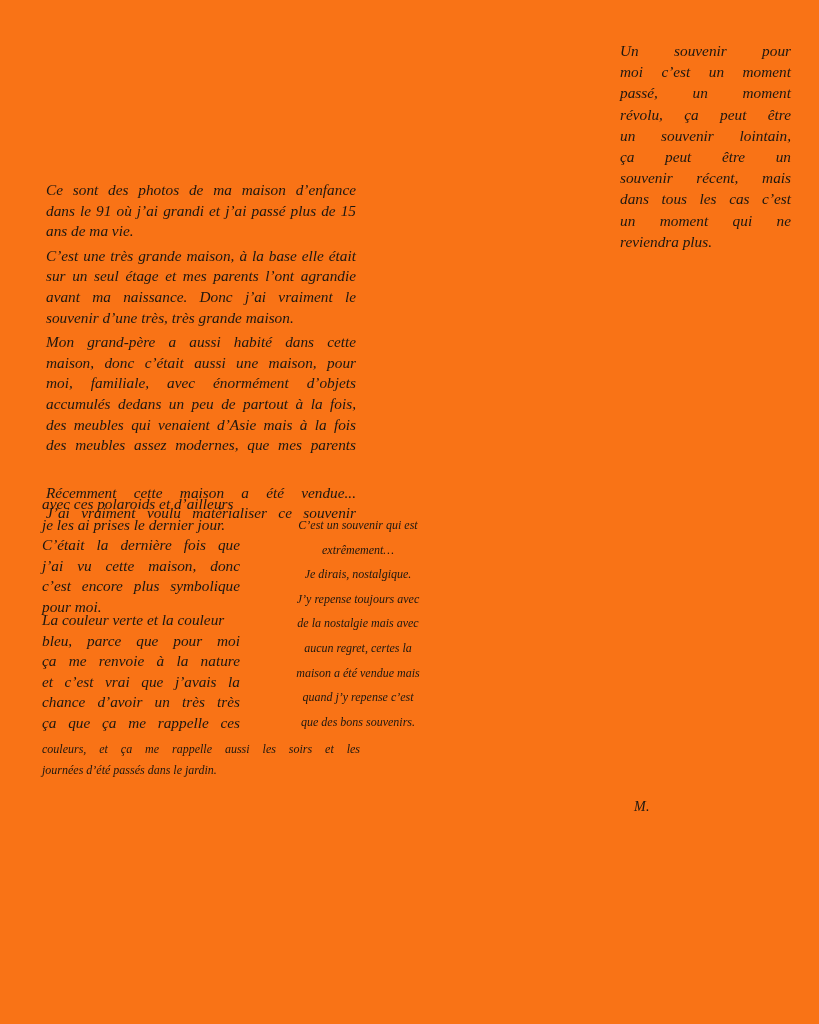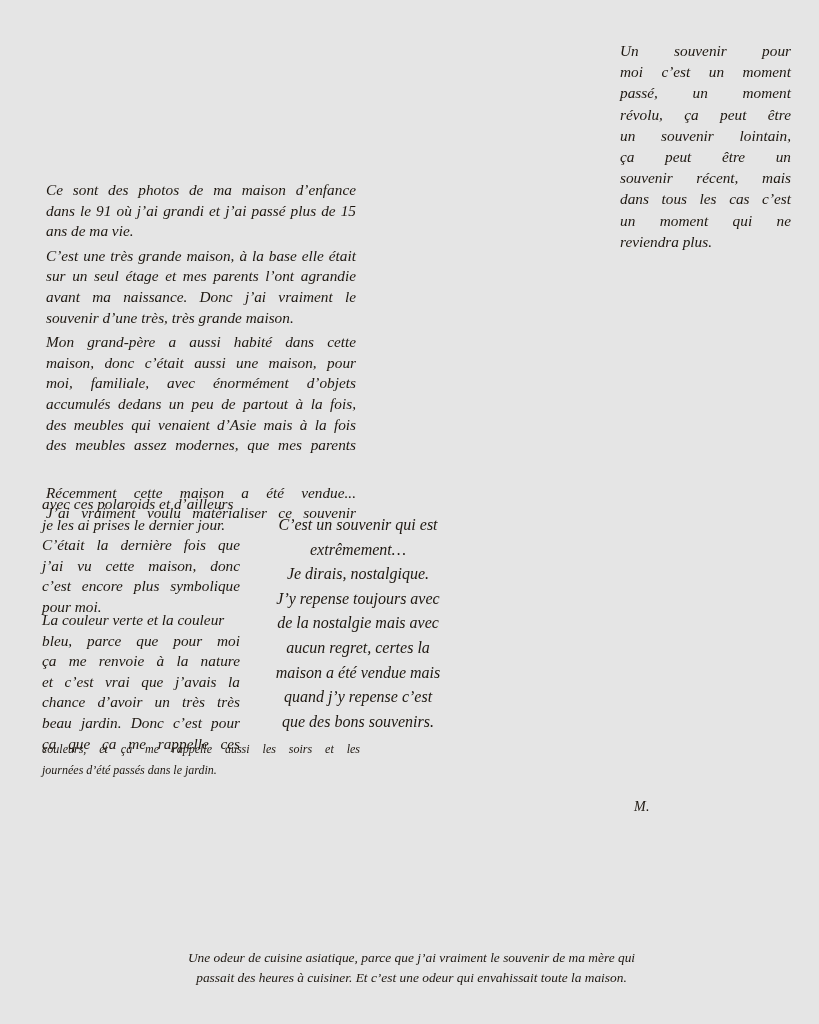--- a/index.html
+++ b/index.html
@@ -73,21 +73,21 @@
     text-align: justify;
     text-justify: inter-word;
   }
 
   
   .col-center {
     position: absolute;
     left: 252px;
     top: 513px;
     width: 212px;
-    font-size: 16px;
+    font-size: 12px;
     line-height: 24.6px;
     text-align: center;
   }
 
   
   .col-narrow2 {
     position: absolute;
     left: 42px;
     top: 610px;
     width: 198px;
@@ -141,21 +141,21 @@
     text-align-last: left;
   }
   .ln.mid {
     text-align: center;
     text-align-last: center;
   }
 </style>
 </head>
 <body style="background: rgb(253, 248, 238);">
 
-<div class="page" lang="fr" style="background: #e5e5e5; color: rgb(29, 23, 16);">
+<div class="page" lang="fr" style="background: #f97316; color: rgb(29, 23, 16);">
 
   <div class="col-right">
     <span class="ln">Un souvenir pour</span>
     <span class="ln">moi c’est un moment</span>
     <span class="ln">passé, un moment</span>
     <span class="ln">révolu, ça peut être</span>
     <span class="ln">un souvenir lointain,</span>
     <span class="ln">ça peut être un</span>
     <span class="ln">souvenir récent, mais</span>
     <span class="ln">dans tous les cas c’est</span>
@@ -216,29 +216,24 @@
     <span class="ln mid">quand j’y repense c’est</span>
     <span class="ln mid">que des bons souvenirs.</span>
   </div>
 
   <div class="col-narrow2">
     <span class="ln free">La couleur verte et la couleur</span>
     <span class="ln">bleu, parce que pour moi</span>
     <span class="ln">ça me renvoie à la nature</span>
     <span class="ln">et c’est vrai que j’avais la</span>
     <span class="ln">chance d’avoir un très très</span>
-    <span class="ln">beau jardin. Donc c’est pour</span>
     <span class="ln">ça que ça me rappelle ces</span>
   </div>
 
   <div class="col-left-tail">
     <span class="ln">couleurs, et ça me rappelle aussi les soirs et les</span>
     <span class="ln free">journées d’été passés dans le jardin.</span>
   </div>
 
   <div class="signature">M.</div>
 
-  <div class="caption">
-    <span class="ln mid">Une odeur de cuisine asiatique, parce que j’ai vraiment le souvenir de ma mère qui</span>
-    <span class="ln mid">passait des heures à cuisiner. Et c’est une odeur qui envahissait toute la maison.</span>
-  </div>
 
 </div>
 
 </body></html>

